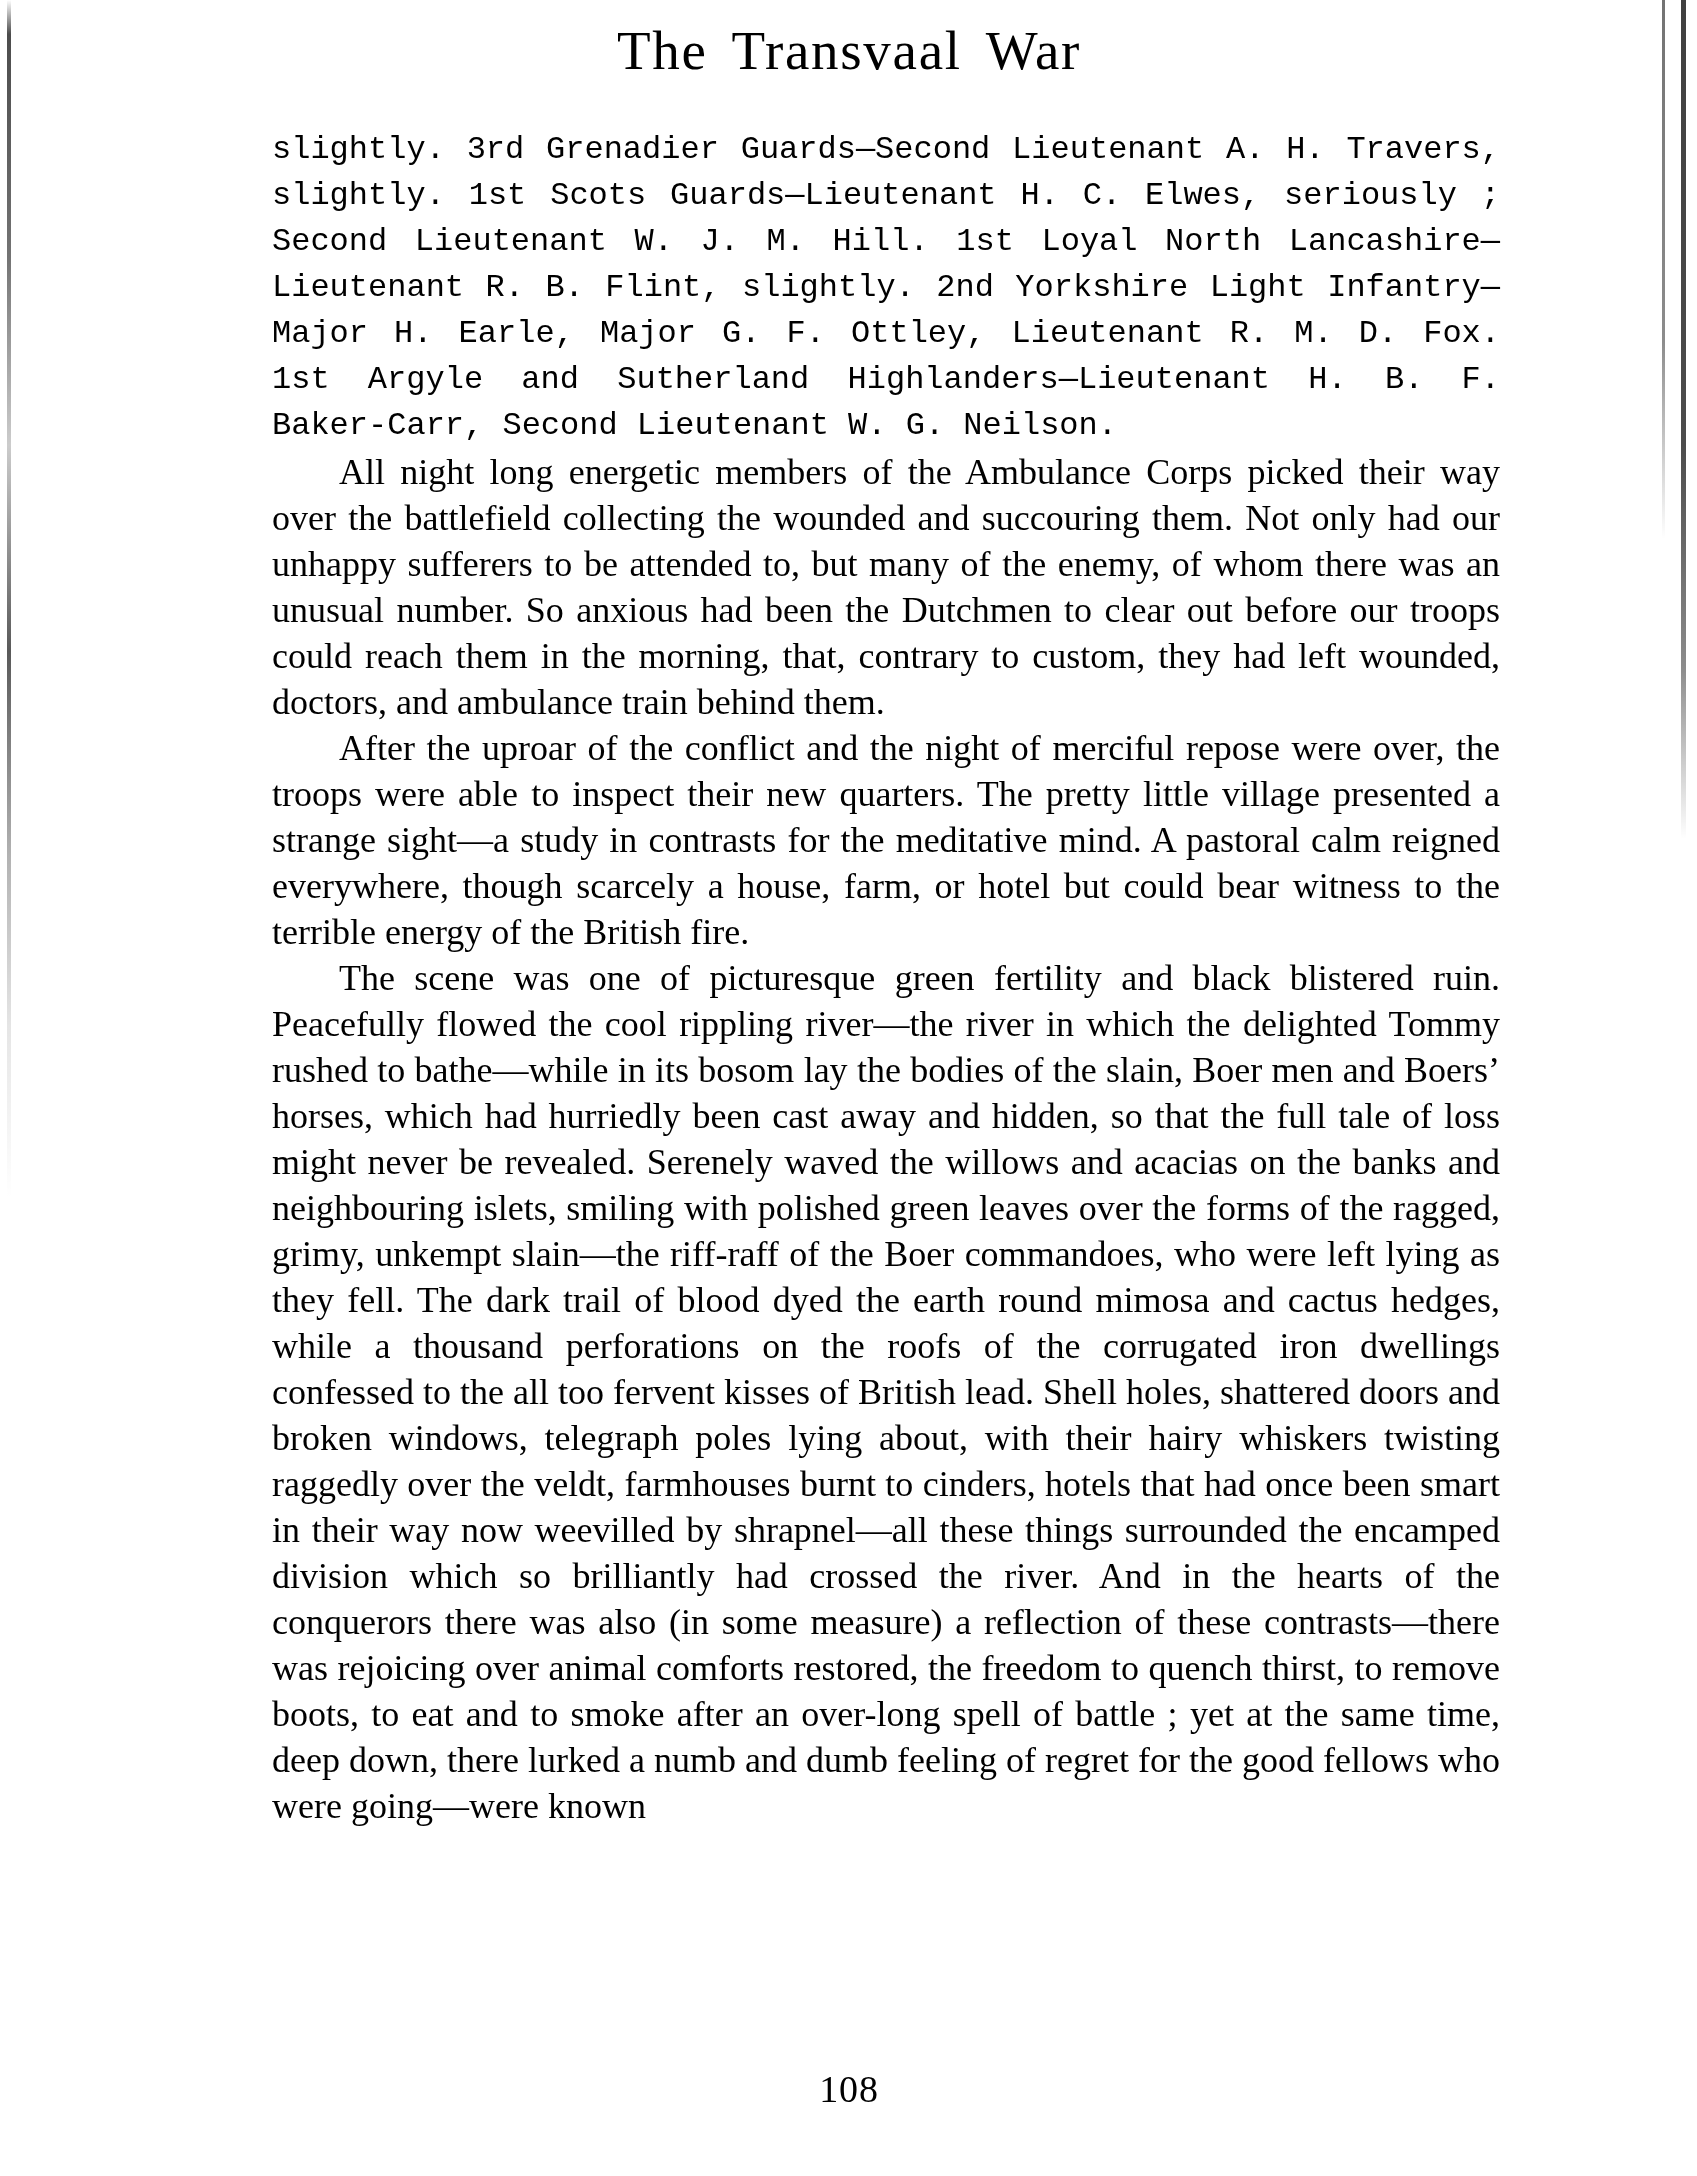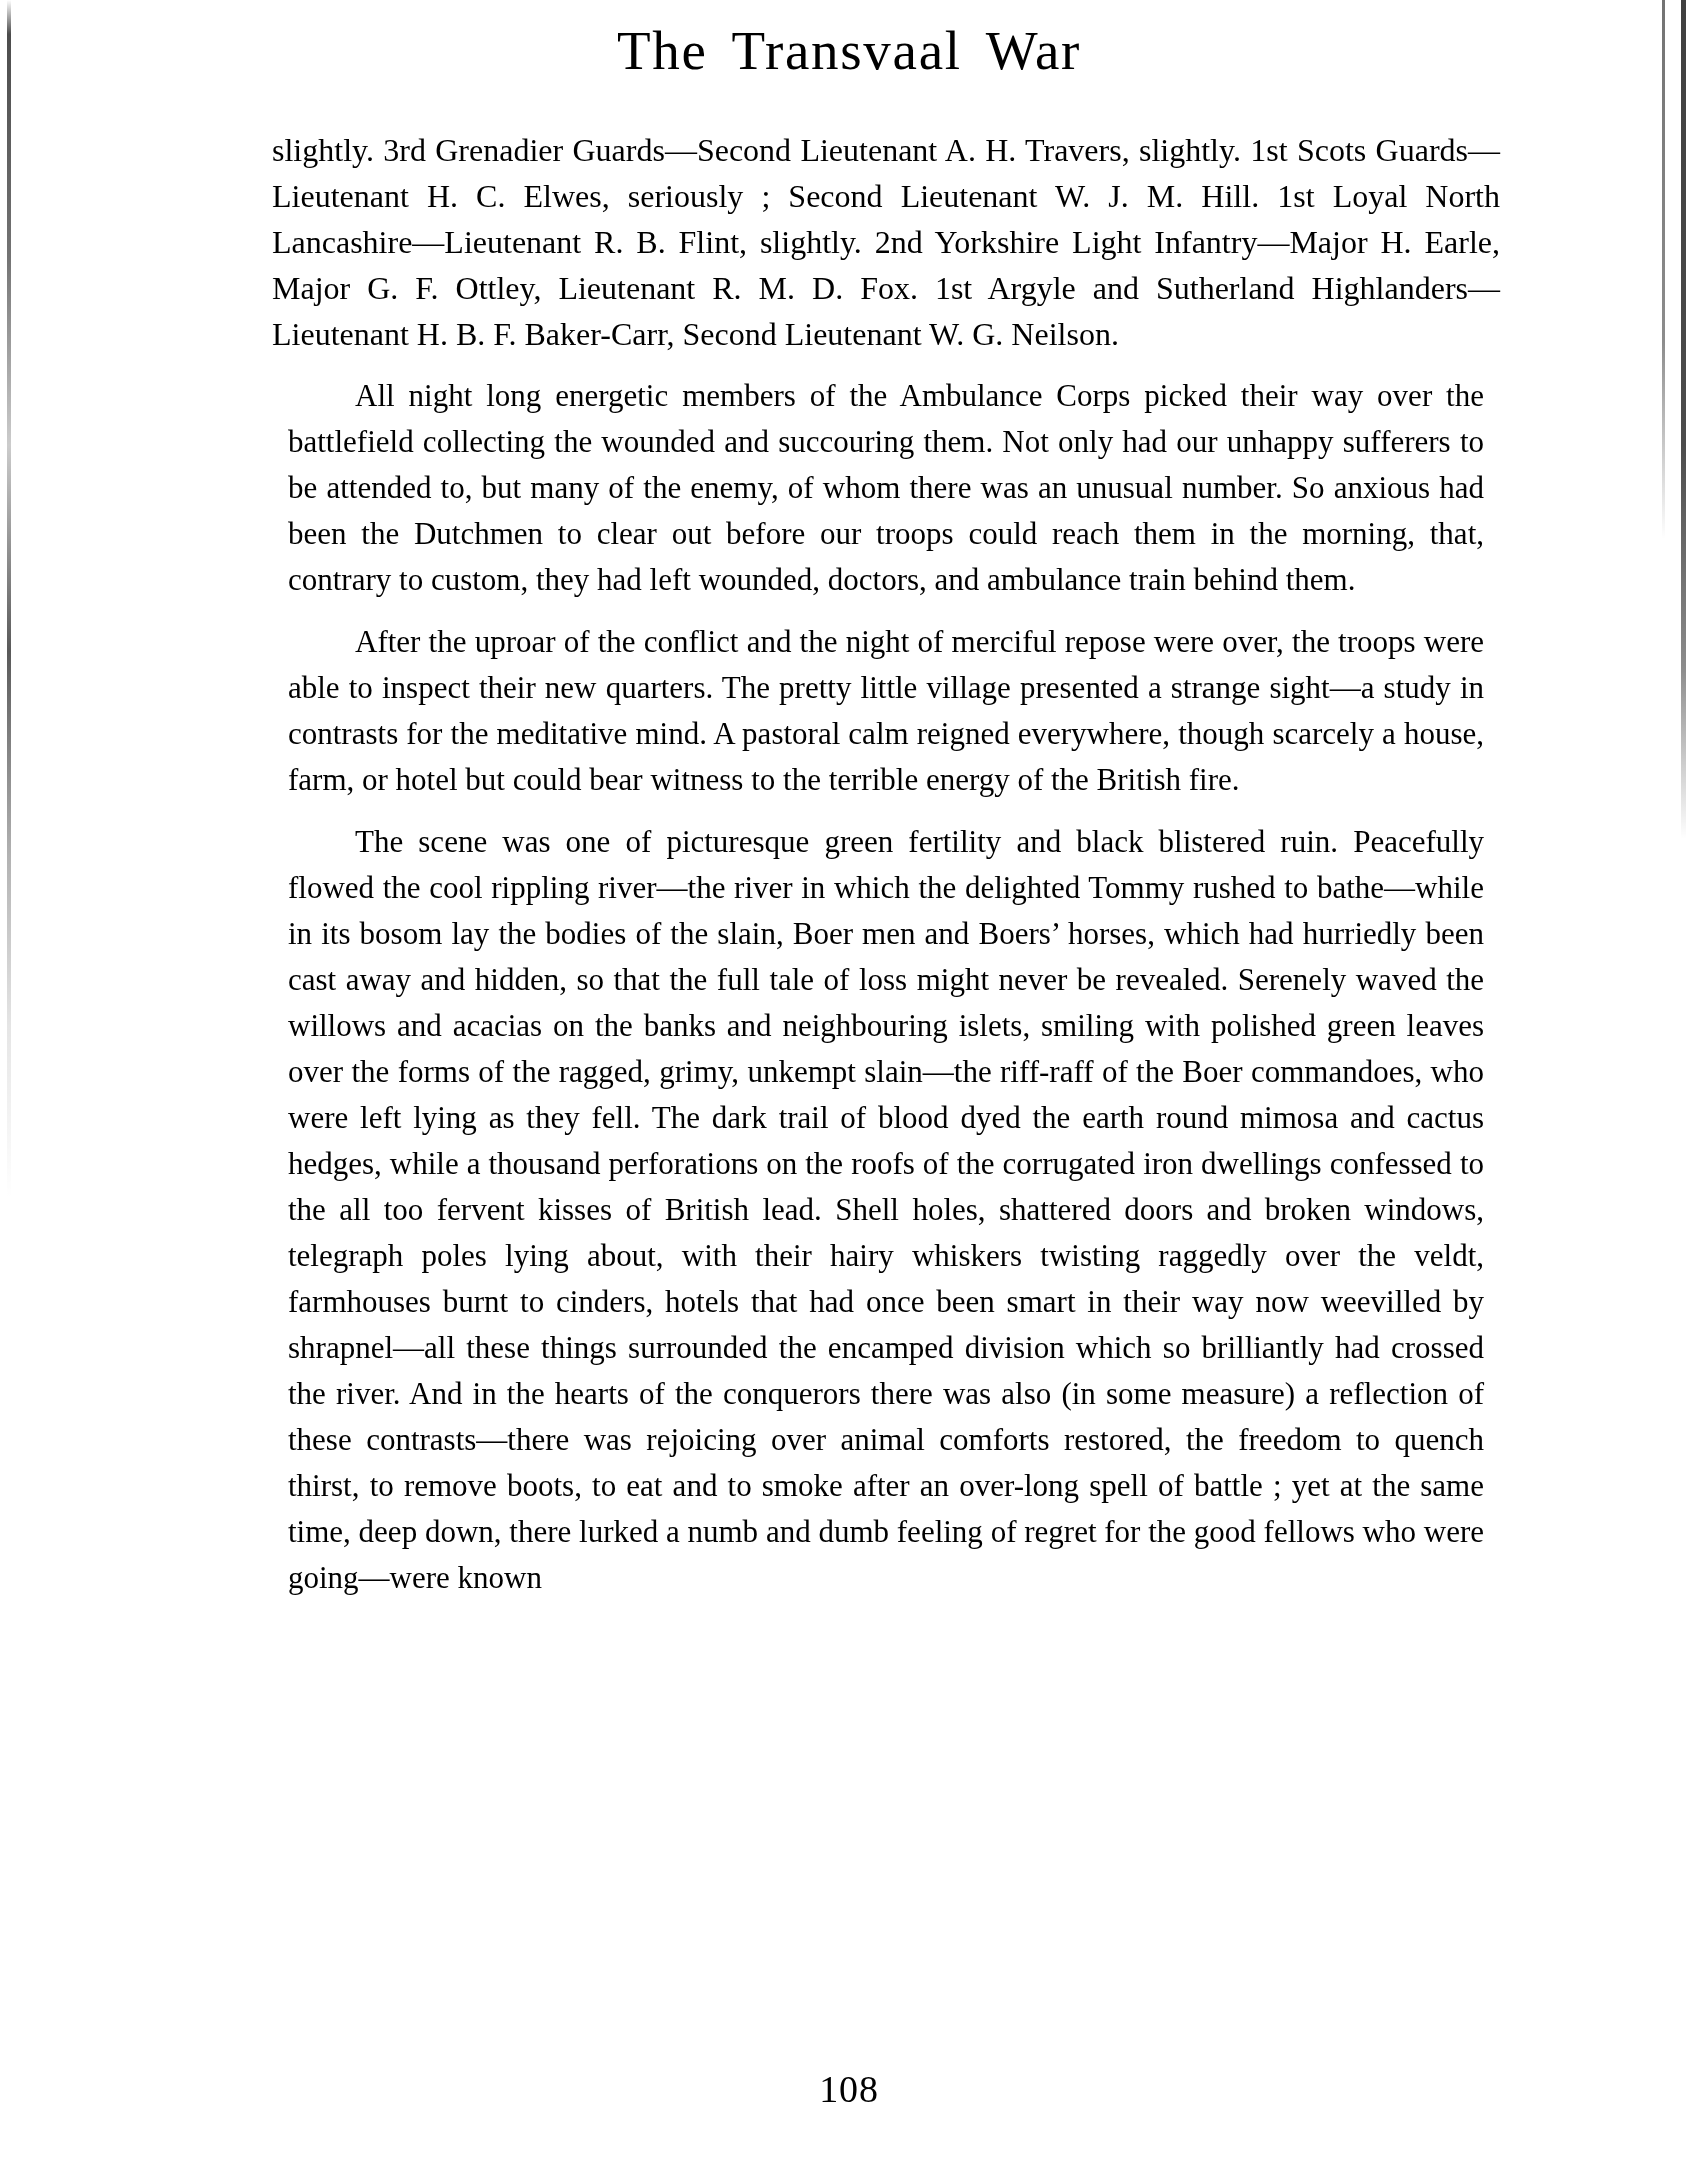--- a/index.html
+++ b/index.html
@@ -81,35 +81,36 @@
   }
 
   .col {
     position: absolute;
     left: 272px;
     top: 127px;
     width: 1228px;
   }
 
   p.body {
-    margin: 16px;
-    font-size: 31px;
+    margin: 0;
+    font-size: 36px;
     line-height: 46px;
     text-align: justify;
     text-justify: inter-word;
     hyphens: none;
   }
   p.body.indent {
     text-indent: 67px;
   }
   p.casualties {
     margin: 0 0 0 0;
     font-size: 32px;
     line-height: 46px;
     text-align: justify;
+    font-family: Liberation Mono, monospace;
   }
 
   .section-title {
     margin: 99px 0 22px 0;
     font-size: 30px;
     letter-spacing: 1.9px;
     text-align: center;
   }
 
   .folio {

